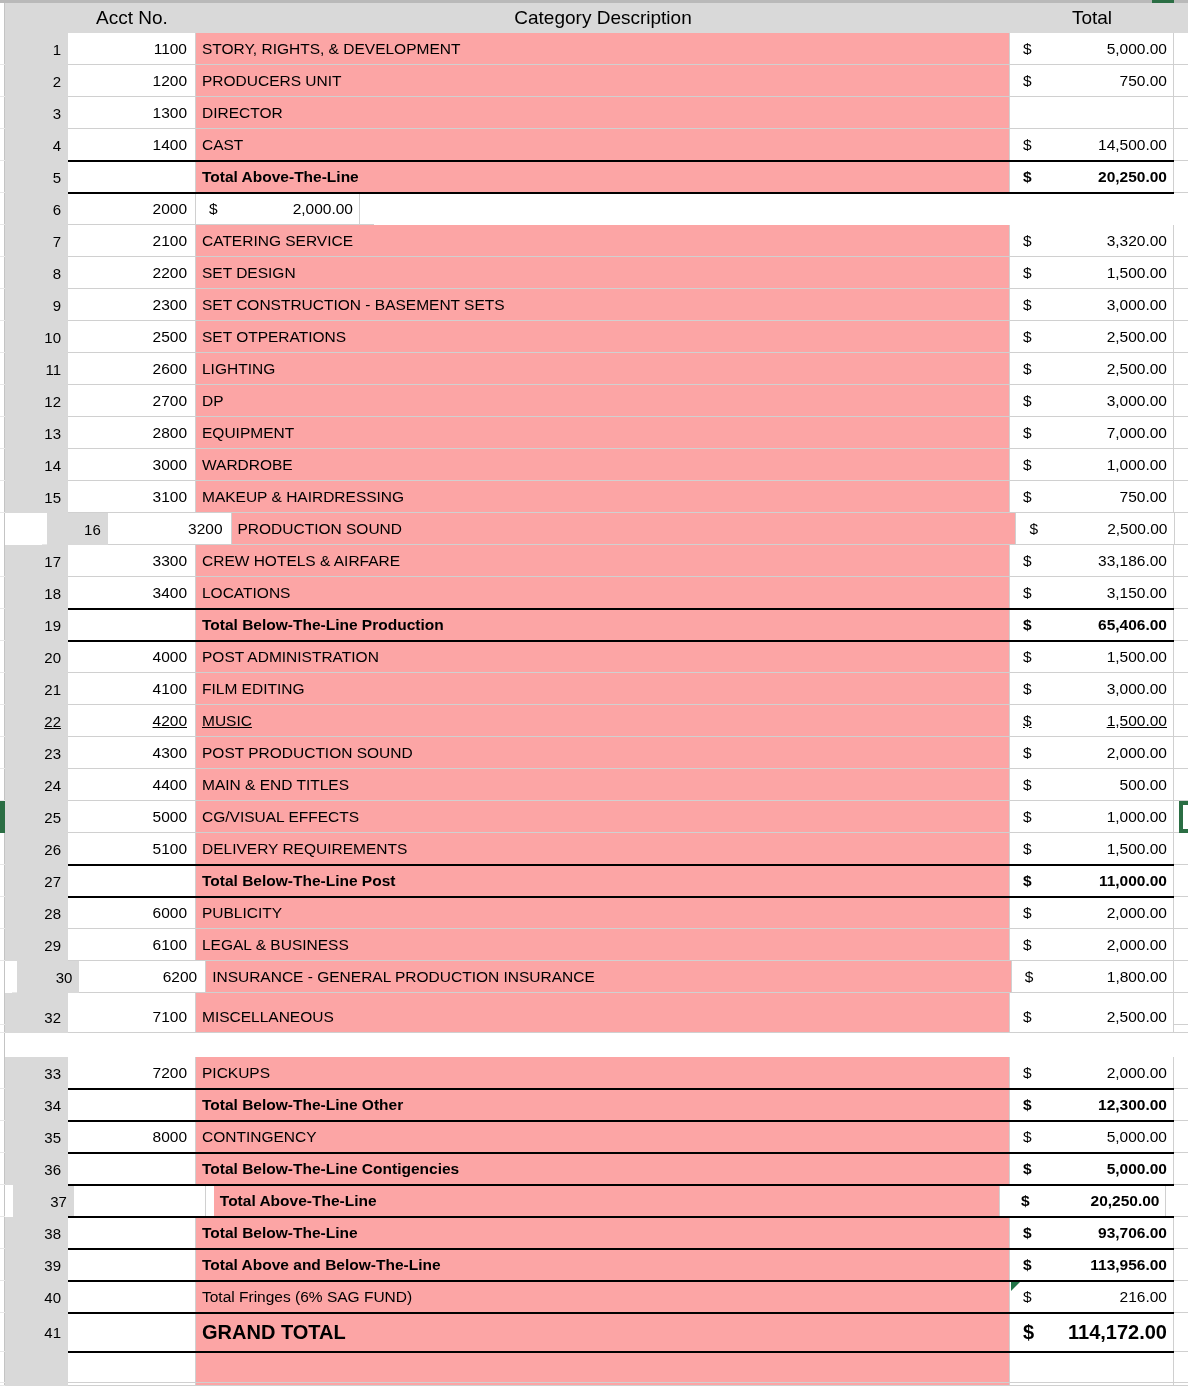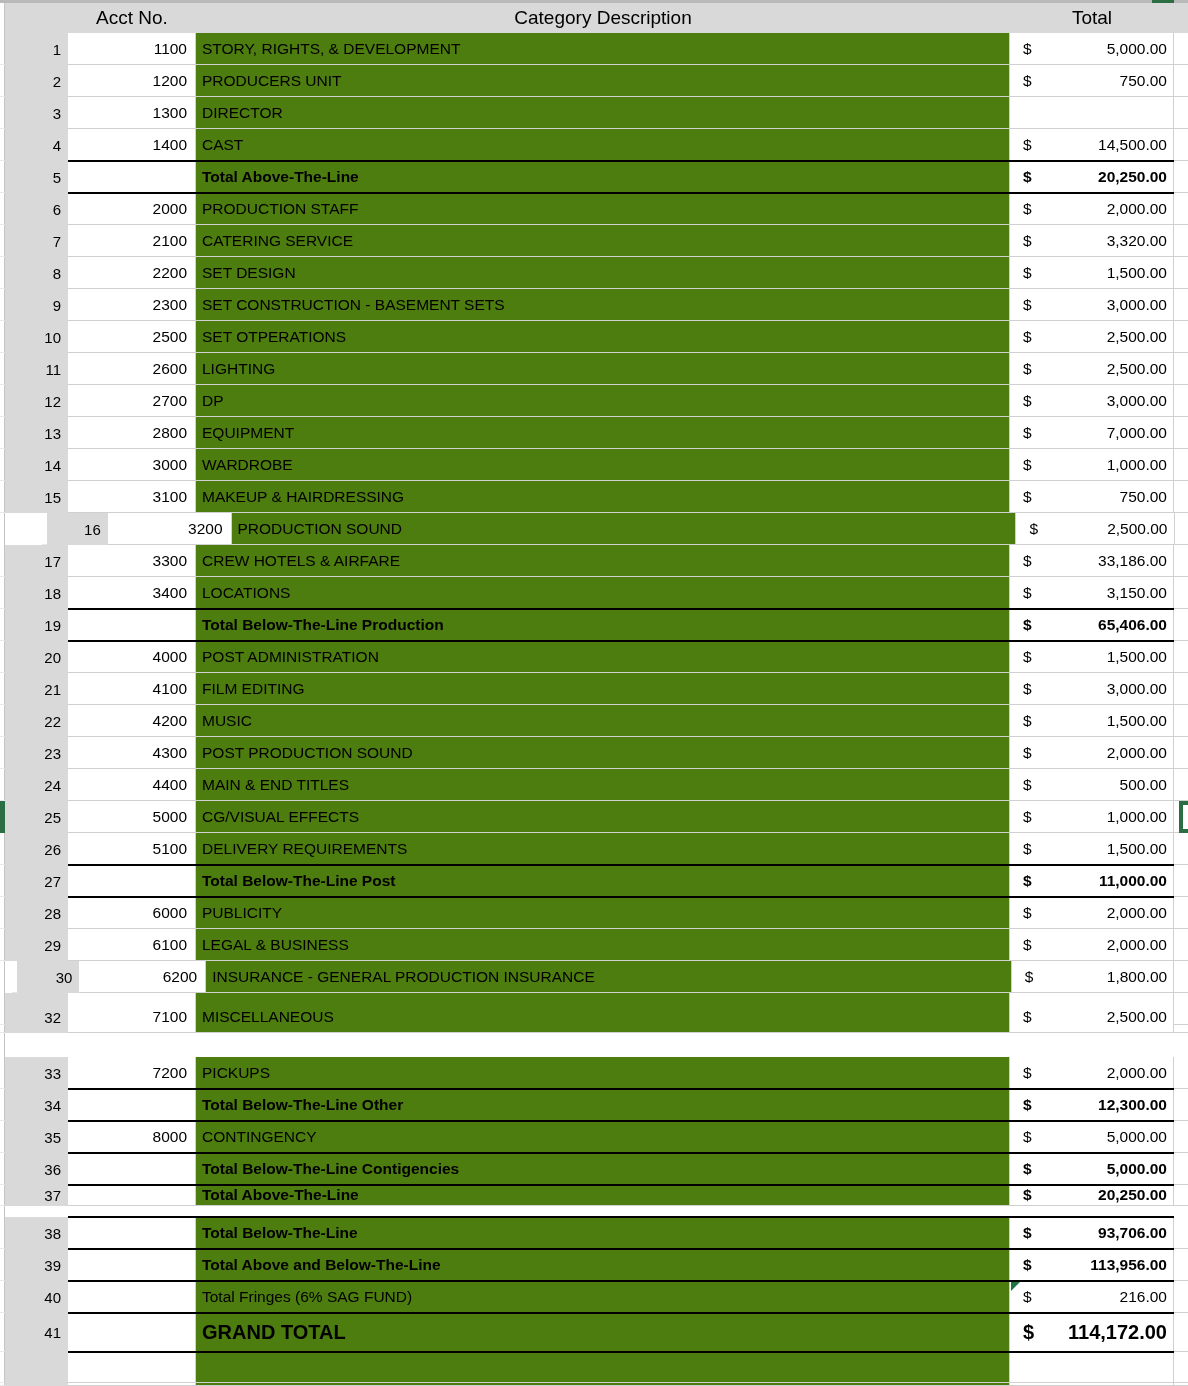--- a/index.html
+++ b/index.html
@@ -25,21 +25,21 @@
   
   .edge-left{position:absolute;left:0;top:0;width:5px;height:1386px;background:#fff;border-right:1px solid #c4c4c4;}
 
   
   .row{position:absolute;left:0;width:1188px;display:flex;font-size:15.5px;}
   .sliver-l{width:5px;border-bottom:1px solid #e8e8e8;}
   .gutter{width:63px;background:var(--header-bg);text-align:right;padding-right:7px;
     font-size:15px;display:flex;align-items:center;justify-content:flex-end;}
   .c-acct{width:128px;background:#fff;border-right:1px solid var(--grid);border-bottom:1px solid var(--grid);
     text-align:right;padding-right:8px;display:flex;align-items:center;justify-content:flex-end;}
-  .c-desc{width:814px;background:#4d7c0f;border-right:1px solid var(--grid);border-bottom:1px solid var(--grid);
+  .c-desc{width:814px;background:#fca5a5;border-right:1px solid var(--grid);border-bottom:1px solid var(--grid);
     padding-left:6px;display:flex;align-items:center;white-space:nowrap;overflow:hidden;}
   .c-total{width:164px;background:#fff;border-right:1px solid var(--grid);border-bottom:1px solid var(--grid);
     display:flex;align-items:center;justify-content:space-between;position:relative;}
   .c-total .cur{margin-left:13px;}
   .c-total .amt{margin-right:6px;}
   .sliver-r{width:14px;border-bottom:1px solid var(--grid);}
   .row.bold .c-desc,.row.bold .c-total{font-weight:bold;}
   .row.grand{font-size:20px;}
   .row.grand .c-total .cur{margin-left:13px;}
   .row.grand .c-total .amt{margin-right:6px;letter-spacing:0px;}
@@ -116,21 +116,20 @@
         <div class="c-total">
           <div class="cur">$</div>
           <div class="amt">20,250.00</div>
         </div>
         <div class="sliver-r"></div>
       </div>
       <div class="row" style="top: 193px; height: 32px;">
         <div class="sliver-l"></div>
         <div class="gutter">6</div>
         <div class="c-acct">2000</div>
-        <div class="c-desc">PRODUCTION STAFF</div>
         <div class="c-total">
           <div class="cur">$</div>
           <div class="amt">2,000.00</div>
         </div>
         <div class="sliver-r"></div>
       </div>
       <div class="row" style="top: 225px; height: 32px;">
         <div class="sliver-l"></div>
         <div class="gutter">7</div>
         <div class="c-acct">2100</div>
@@ -288,21 +287,21 @@
         <div class="sliver-l"></div>
         <div class="gutter">21</div>
         <div class="c-acct">4100</div>
         <div class="c-desc">FILM EDITING</div>
         <div class="c-total">
           <div class="cur">$</div>
           <div class="amt">3,000.00</div>
         </div>
         <div class="sliver-r"></div>
       </div>
-      <div class="row" style="top: 705px; height: 32px;">
+      <div class="row" style="top: 705px; height: 32px; text-decoration: underline;">
         <div class="sliver-l"></div>
         <div class="gutter">22</div>
         <div class="c-acct">4200</div>
         <div class="c-desc">MUSIC</div>
         <div class="c-total">
           <div class="cur">$</div>
           <div class="amt">1,500.00</div>
         </div>
         <div class="sliver-r"></div>
       </div>
@@ -453,21 +452,21 @@
         <div class="sliver-l"></div>
         <div class="gutter">36</div>
         <div class="c-acct"></div>
         <div class="c-desc">Total Below-The-Line Contigencies</div>
         <div class="c-total">
           <div class="cur">$</div>
           <div class="amt">5,000.00</div>
         </div>
         <div class="sliver-r"></div>
       </div>
-      <div class="row bold" style="top: 1185px; height: 21px;">
+      <div class="row bold" style="top: 1185px; height: 32px; gap: 8px;">
         <div class="sliver-l"></div>
         <div class="gutter">37</div>
         <div class="c-acct"></div>
         <div class="c-desc">Total Above-The-Line</div>
         <div class="c-total">
           <div class="cur">$</div>
           <div class="amt">20,250.00</div>
         </div>
         <div class="sliver-r"></div>
       </div>

